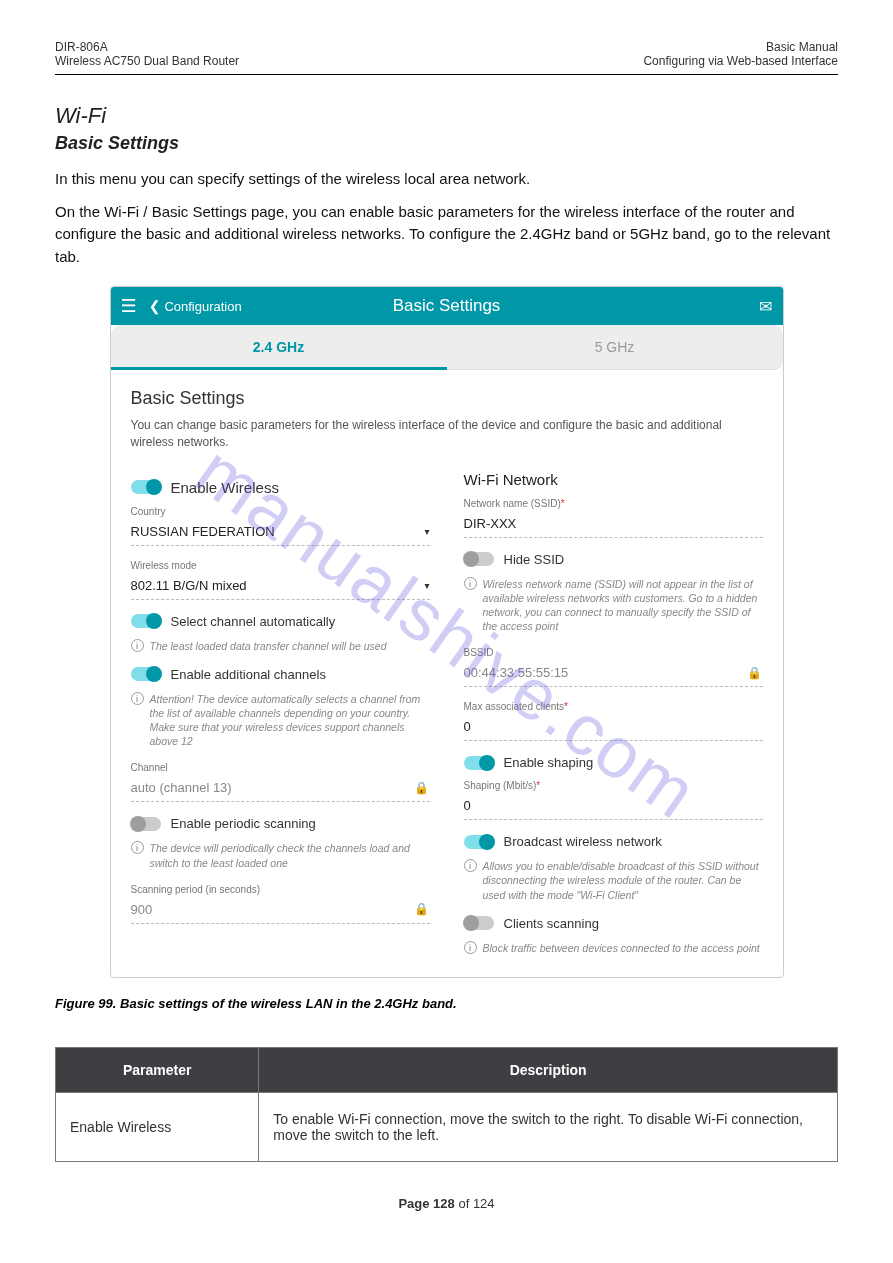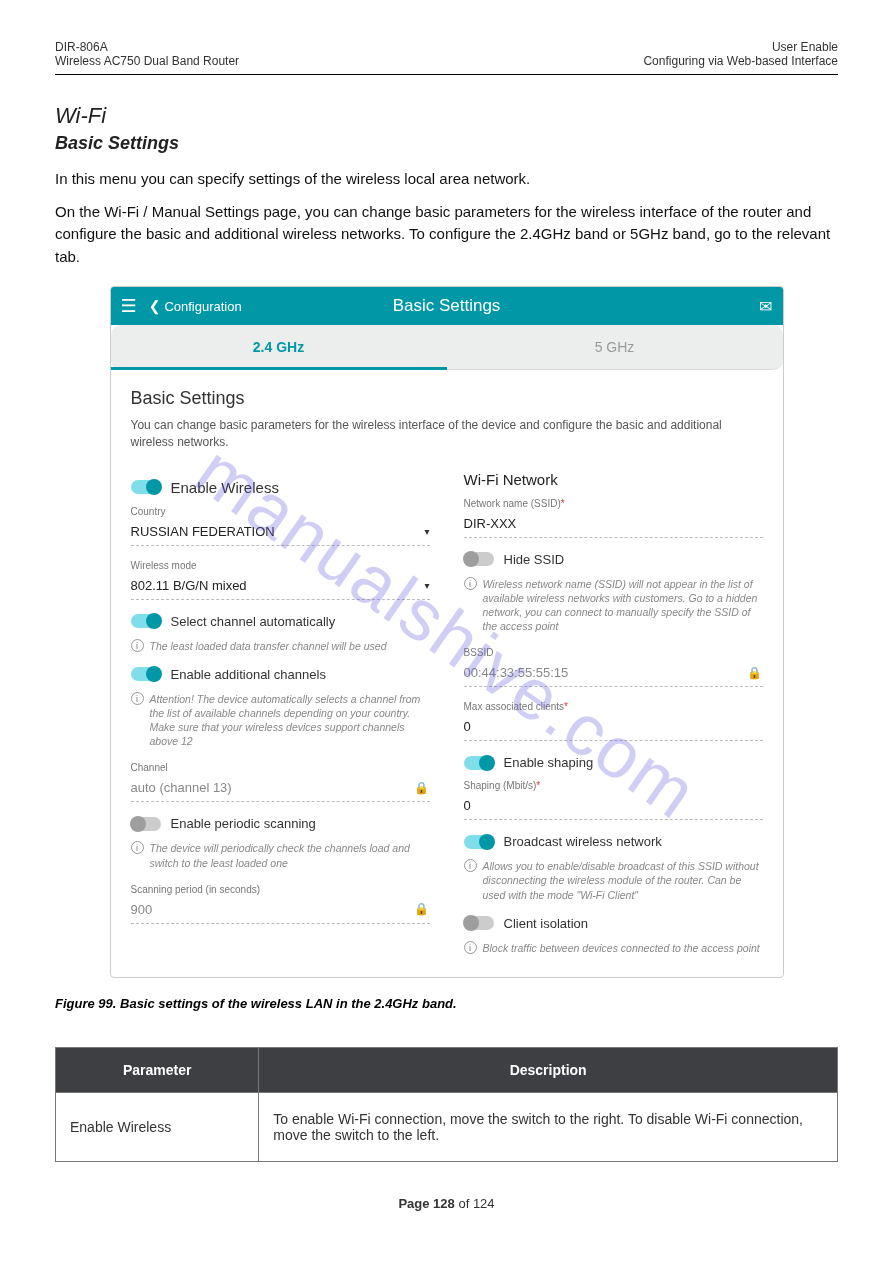--- a/index.html
+++ b/index.html
@@ -78,30 +78,30 @@
 <body>
 
 <div class="page">
 
   <div class="doc-header-row">
     <div>
       <div>DIR-806A</div>
       <div>Wireless AC750 Dual Band Router</div>
     </div>
     <div class="doc-header-right">
-      <div>User Enable</div>
+      <div>Basic Manual</div>
       <div>Configuring via Web-based Interface</div>
     </div>
   </div>
   <hr class="hr-line">
 
   <div class="section-title">Wi-Fi</div>
   <div class="section-sub">Basic Settings</div>
   <p class="section-body">In this menu you can specify settings of the wireless local area network.</p>
-  <p class="section-body-2">On the Wi-Fi / Manual Settings page, you can change basic parameters for the wireless interface of the router and configure the basic and additional wireless networks. To configure the 2.4GHz band or 5GHz band, go to the relevant tab.</p>
+  <p class="section-body-2">On the Wi-Fi / Basic Settings page, you can enable basic parameters for the wireless interface of the router and configure the basic and additional wireless networks. To configure the 2.4GHz band or 5GHz band, go to the relevant tab.</p>
 
   <div class="screenshot-frame">
     <div class="watermark">manualshive.com</div>
 
     <div class="topbar">
       <span class="hamburger">☰</span>
       <span class="back-chev">❮</span>
       <span class="back-label">Configuration</span>
       <span class="topbar-title">Basic Settings</span>
       <span class="mail-icon">✉</span>
@@ -235,21 +235,21 @@
           </div>
           <div class="info-row">
             <span class="info-icon">i</span>
             <span>Allows you to enable/disable broadcast of this SSID without disconnecting the wireless module of the router. Can be used with the mode "Wi-Fi Client"</span>
           </div>
 
           <div class="toggle-row">
             <div class="toggle off">
                 <div class="knob"></div>
               </div>
-            <span class="toggle-label">Client isolation</span>
+            <span class="toggle-label">Clients scanning</span>
           </div>
           <div class="info-row">
             <span class="info-icon">i</span>
             <span>Block traffic between devices connected to the access point</span>
           </div>
         </div>
       </div>
     </div>
   </div>
 

